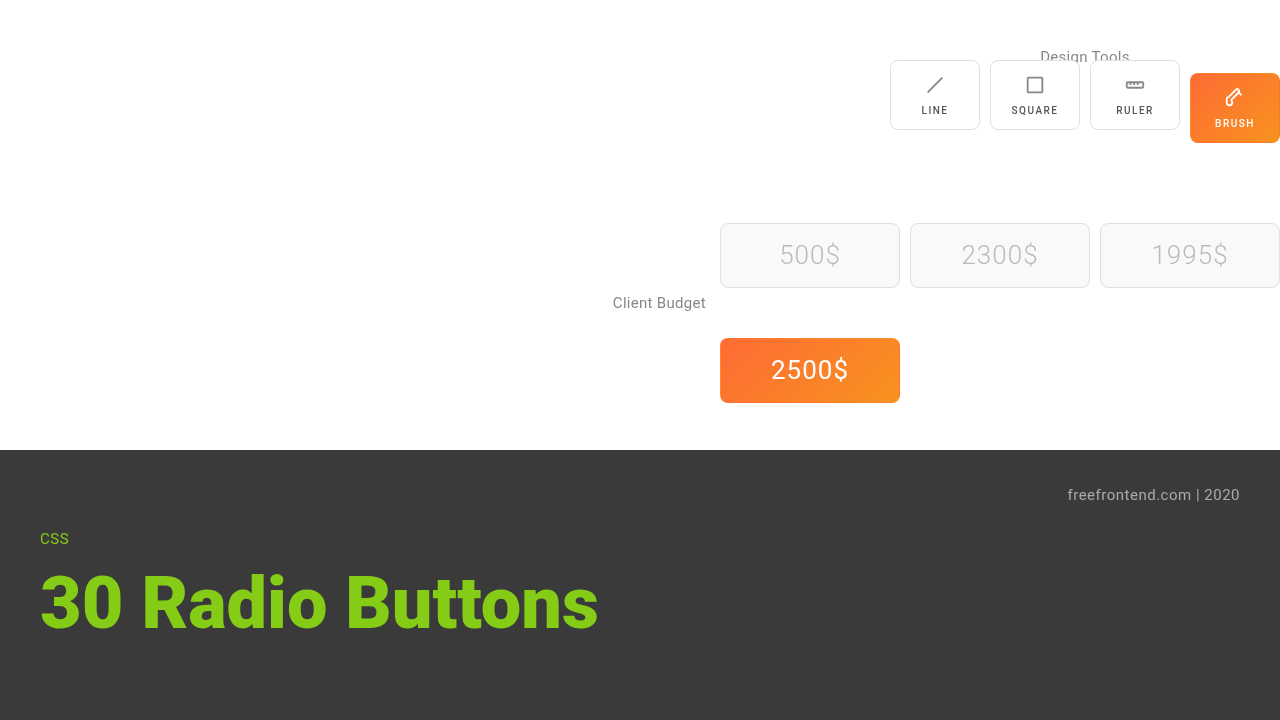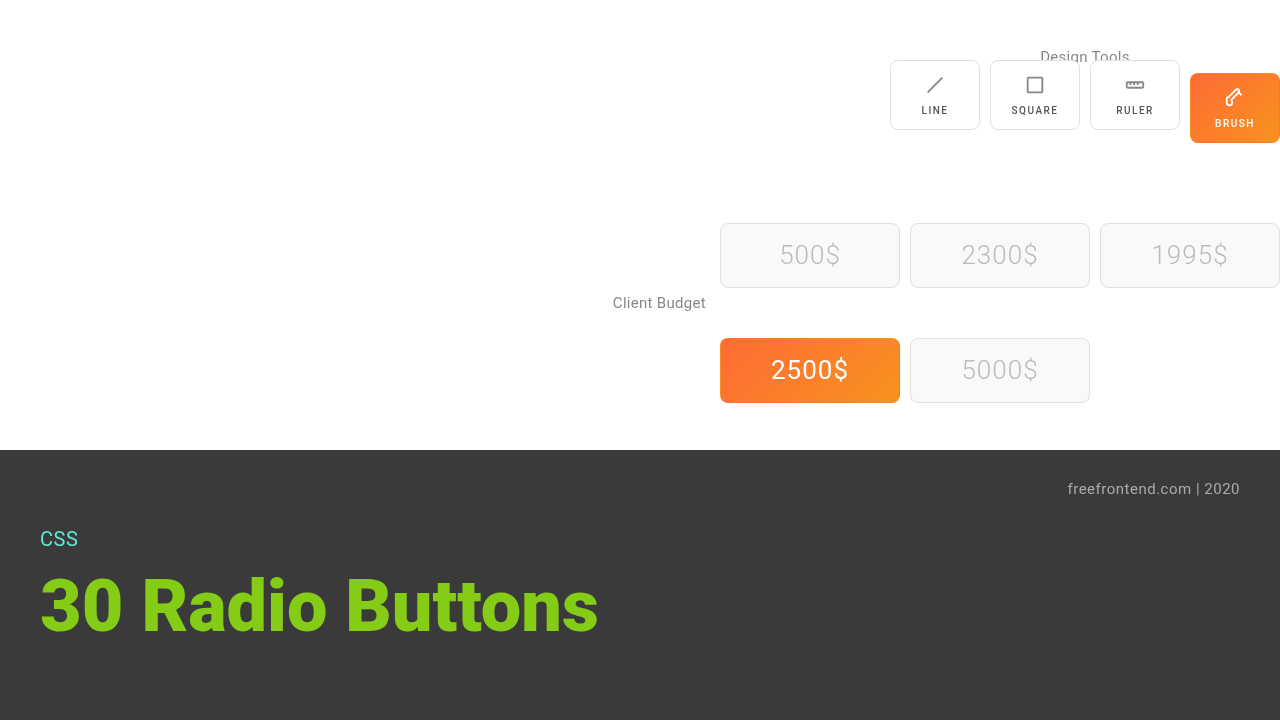--- a/index.html
+++ b/index.html
@@ -134,36 +134,36 @@
       width: 100%;
       height: 270px;
       display: flex;
       flex-direction: column;
       justify-content: center;
       padding: 30px 40px;
       position: relative;
     }
 
     .css-label {
-      font-size: 20px;
-      color: #5eead4;
+      font-size: 15px;
+      color: #84cc16;
       letter-spacing: 0.5px;
       margin-bottom: 20px;
     }
 
     .main-title {
       font-size: 72px;
       font-weight: 900;
       color: #84cc16;
       line-height: 1;
     }
 
     .site-info {
       position: absolute;
-      top: 30px;
+      top: 36px;
       right: 40px;
       font-size: 15px;
       color: #aaa;
       letter-spacing: 0.5px;
     }
 
     
     .tool-icon-svg {
       width: 22px;
       height: 22px;
@@ -232,23 +232,20 @@
       </div>
       <div class="budget-btn">
         <span>2300$</span>
       </div>
       <div class="budget-btn">
         <span>1995$</span>
       </div>
       <div class="budget-btn active">
         <span>2500$</span>
       </div>
-      <div class="budget-btn">
-        <span>5000$</span>
-      </div>
 
     </div>
   </div>
 
 </div>
 
 <div class="bottom-section">
   <span class="css-label">CSS</span>
   <h1 class="main-title">30 Radio Buttons</h1>
   <span class="site-info">freefrontend.com | 2020</span>

